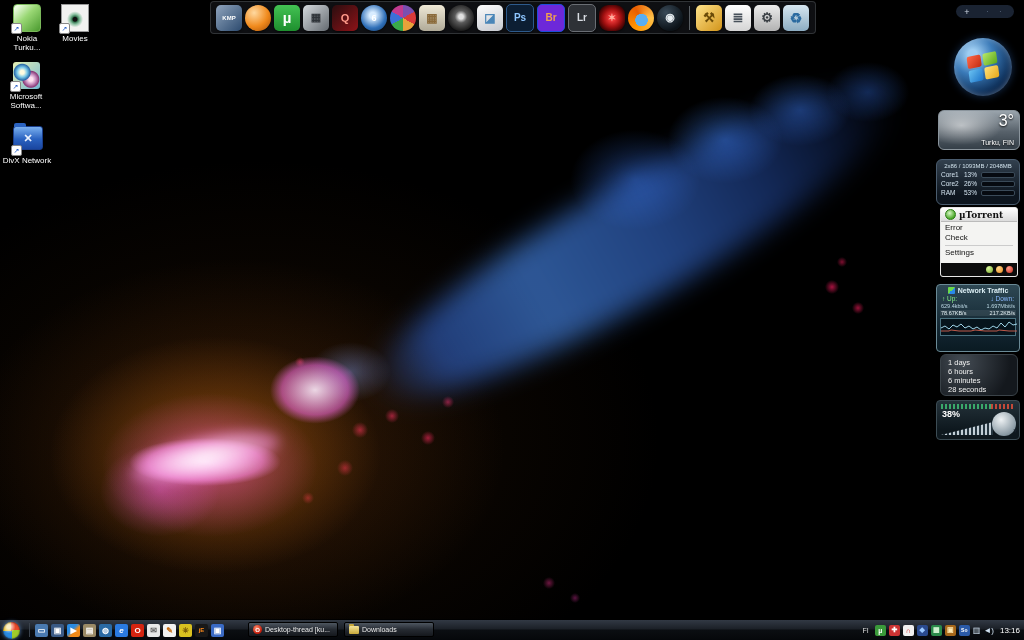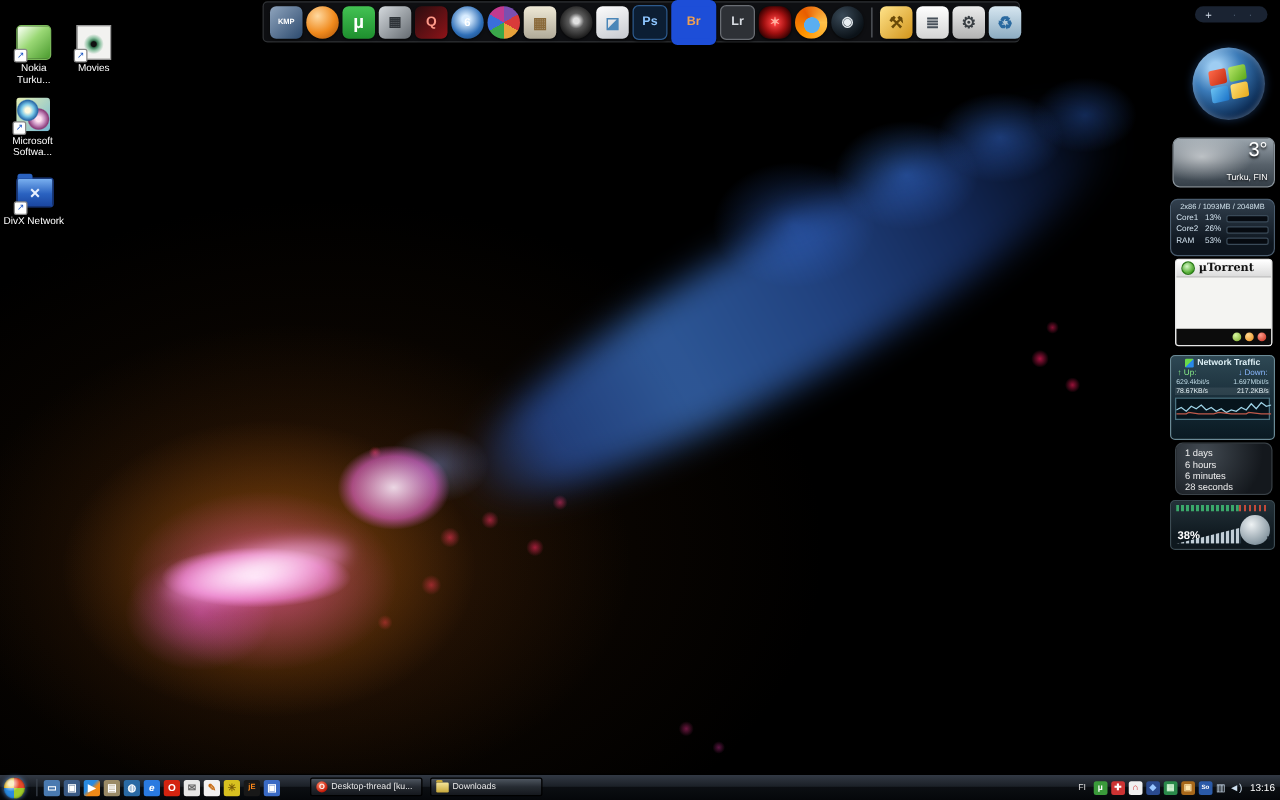--- a/index.html
+++ b/index.html
@@ -53,32 +53,32 @@
   .d1{background:radial-gradient(circle at 35% 30%,#ffd9a0,#f08a1d 55%,#a34d06);border-radius:50%;}
   .d2{background:linear-gradient(#43c253,#1e8f2e);font-size:15px;}
   .d3{background:linear-gradient(135deg,#d5dade,#646a70);color:#2e3338;font-size:11px;}
   .d4{background:linear-gradient(135deg,#2a0d0f,#8e1318);color:#ff9a8a;font-size:11px;}
   .d5{background:radial-gradient(circle at 45% 40%,#d8ecff 15%,#2f6fb8 60%,#10345f);border-radius:50%;font-size:9px;}
   .d6{background:conic-gradient(#7b4fb0 0 60deg,#d93a3a 60deg 120deg,#e8a23a 120deg 180deg,#3aa84a 180deg 240deg,#3a6fd9 240deg 300deg,#c23a8f 300deg);border-radius:50%;}
   .d7{background:linear-gradient(#efe9d6,#b0aa98);color:#8a6a3a;font-size:12px;}
   .d8{background:radial-gradient(circle at 50% 45%,#e0e0e0 12%,#5a5a5a 32%,#1c1c1c 72%);border-radius:50%;}
   .d9{background:linear-gradient(160deg,#fdfdfd,#c6c9cf);color:#4a86b8;font-size:12px;}
   .d10{background:#0c1e33;border:1px solid #2d5a8c;color:#8ec6ff;font-size:10px;}
-  .d11{background:#1d4ed8;border:5px solid #1d4ed8;color:#f0a050;font-size:10px;}
+  .d11{background:#6d28d9;border:1px solid #1d4ed8;color:#f0a050;font-size:10px;}
   .d12{background:#2e3136;border:1px solid #6a6e74;color:#d8dce2;font-size:10px;}
   .d13{background:radial-gradient(circle,#ff4040 8%,#a01010 48%,#2e0000 82%);border-radius:35%;color:#ffb0a0;font-size:10px;}
   .d14{background:radial-gradient(circle at 52% 58%, #5aaef0 0 30%, transparent 32%),conic-gradient(from 210deg,#ff9500,#e85d00,#ffc24a,#ff9500);border-radius:50%;}
   .d15{background:radial-gradient(circle at 35% 30%,#3a4a58,#0b1218 72%);border-radius:50%;color:#e8eef2;font-size:11px;}
   .d16{background:linear-gradient(135deg,#ffe38a,#d2941a);color:#6a4a08;font-size:13px;}
   .d17{background:linear-gradient(#ffffff,#d4d4d4);color:#47505a;font-size:13px;}
   .d18{background:linear-gradient(#ececec,#b2b2b2);color:#3a3f44;font-size:13px;}
   .d19{background:linear-gradient(#d6e6f0,#8cacc2);color:#2a6aa0;font-size:14px;}
 
   
-  .desk-icon{position:absolute;width:50px;text-align:center;cursor:default;margin-top:16px;}
+  .desk-icon{position:absolute;width:50px;text-align:center;cursor:default;}
   .desk-icon .art{position:relative;width:28px;height:28px;margin:0 auto;}
   .desk-icon .lbl{margin-top:2px;font-size:8px;line-height:9px;color:#fff;text-shadow:0 1px 2px #000,0 0 3px #000;}
   .sc-arrow{position:absolute;left:-2px;bottom:-2px;width:9px;height:9px;background:#fff;border:1px solid #888;
             border-radius:2px;font-size:7px;line-height:9px;color:#1a56c4;text-align:center;}
   .art-nokia{width:26px;height:26px;margin:0 auto;border-radius:4px;
      background:linear-gradient(135deg,#eafadf 10%,#9ad875 45%,#4a9a2e);border:1px solid #7ab85a;}
   .art-photome{width:26px;height:26px;margin:0 auto;border:1px solid #999;
      background:radial-gradient(circle 4px at 50% 55%, #111 0 2px, #3a7a55 3px, #8ac0a0 5px, #f2f2f0 8px),linear-gradient(#e8e4de 0 30%,#cfcac2);}
   .art-robo{width:27px;height:27px;margin:0 auto;border-radius:3px;
      background:radial-gradient(circle 8px at 34% 38%, #fffbe0 0 2px, #79c8e8 5px, #2a6aa8 8px, transparent 9px),
@@ -157,21 +157,21 @@
 
   .guptime{right:6px;top:354px;width:78px;height:42px;border-radius:6px;
      background:radial-gradient(circle at 28% 18%, #434b53, #14181d 75%);border:1px solid #3a4248;
      color:#f0f0f0;font-size:7.5px;line-height:9px;padding:3px 7px;}
 
   .gvol{right:4px;top:400px;width:84px;height:40px;border-radius:4px;
      background:linear-gradient(#24323a,#0e181e 75%);border:1px solid #3c4c54;color:#fff;overflow:hidden;}
   .gvol .ticks{position:absolute;left:4px;right:4px;top:3px;height:5px;display:flex;}
   .tick-g{flex:0 0 68%;background:repeating-linear-gradient(90deg,#3aa86a 0 2px,transparent 2px 4px);}
   .tick-r{flex:1;background:repeating-linear-gradient(90deg,#c24a3a 0 2px,transparent 2px 4px);}
-  .gvol .pct{position:absolute;left:5px;top:22px;font-size:9px;font-weight:bold;text-align:center;}
+  .gvol .pct{position:absolute;left:5px;top:8px;font-size:9px;font-weight:bold;text-align:center;}
   .volbars{position:absolute;left:4px;bottom:4px;width:52px;height:13px;
      background:repeating-linear-gradient(90deg,#c2ced6 0 2px,#25353f 2px 4px);
      clip-path:polygon(0 100%,100% 0,100% 100%);}
   .volknob{position:absolute;right:3px;top:11px;width:24px;height:24px;border-radius:50%;
      background:radial-gradient(circle at 38% 32%,#eef2f4,#8a9aa4 70%,#5a6a74);}
   .volknob span{position:absolute;right:-1px;bottom:1px;font-size:7px;color:#16202a;}
 
   
   .taskbar{position:absolute;left:0;right:0;bottom:0;height:20px;
      background:linear-gradient(#323944 0%,#1b2027 45%,#0b0e12 50%,#05070a);
@@ -353,20 +353,26 @@
         <span class="val">53%</span>
       <span class="bar-track"><span class="bar-fill fill-green" style="width: 53%;"></span></span>
     </div>
   </div>
 
   <div class="gadget gut">
     <div class="hd">
       <span class="utlogo"></span>
       <span>µTorrent</span>
     </div>
+    <div class="bd">
+      <div class="lnk">Error</div>
+      <div class="lnk">Check</div>
+      <div class="div"></div>
+      <div class="lnk">Settings</div>
+    </div>
     <div class="ft">
       <span class="dotbtn dot-g"></span>
       <span class="dotbtn dot-o"></span>
       <span class="dotbtn dot-r"></span>
     </div>
   </div>
 
   <div class="gadget gnet">
     <div class="hd">
       <span class="neticon"></span>

